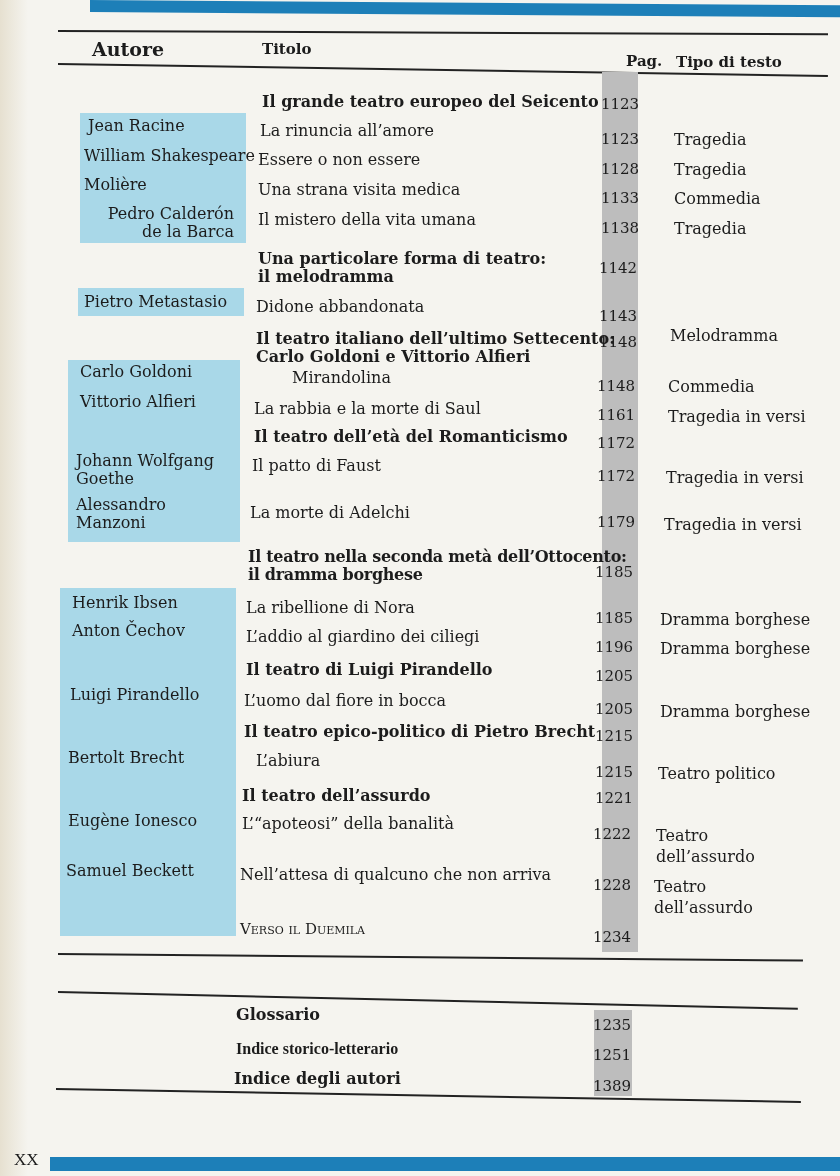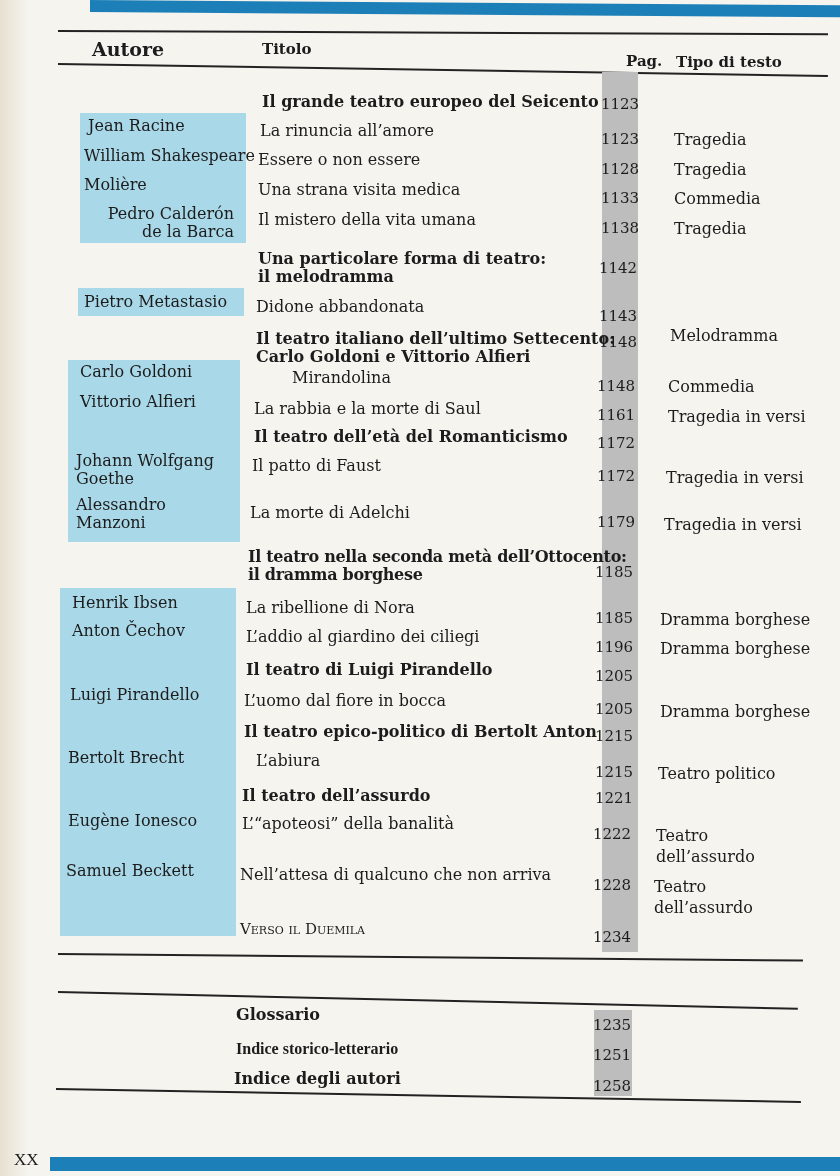--- a/index.html
+++ b/index.html
@@ -122,21 +122,21 @@
 <div class="tipo" style="left:660px;top:638px;">Dramma borghese</div>
 
 <div class="title bold" style="left:246px;top:661px;">Il teatro di Luigi Pirandello</div>
 <div class="pag" style="left:594px;top:667px;">1205</div>
 
 <div class="author" style="left:70px;top:686px;">Luigi Pirandello</div>
 <div class="title" style="left:244px;top:692px;">L’uomo dal fiore in bocca</div>
 <div class="pag" style="left:594px;top:700px;">1205</div>
 <div class="tipo" style="left:660px;top:701px;">Dramma borghese</div>
 
-<div class="title bold" style="left:244px;top:723px;">Il teatro epico-politico di Bertolt Anton</div>
+<div class="title bold" style="left:244px;top:723px;">Il teatro epico-politico di Pietro Brecht</div>
 <div class="pag" style="left:594px;top:727px;">1215</div>
 
 <div class="author" style="left:68px;top:749px;">Bertolt Brecht</div>
 <div class="title" style="left:256px;top:752px;">L’abiura</div>
 <div class="pag" style="left:594px;top:763px;">1215</div>
 <div class="tipo" style="left:658px;top:763px;">Teatro politico</div>
 
 <div class="title bold" style="left:242px;top:787px;">Il teatro dell’assurdo</div>
 <div class="pag" style="left:594px;top:789px;">1221</div>
 
@@ -154,17 +154,17 @@
 <div class="pag" style="left:592px;top:928px;">1234</div>
 
 <div class="rule" style="left:58px;top:953px;width:745px;transform:rotate(0.5deg);transform-origin:left;"></div>
 
 <div class="rule" style="left:58px;top:991px;width:740px;transform:rotate(1.3deg);transform-origin:left;"></div>
 <div class="title bold" style="left:236px;top:1006px;">Glossario</div>
 <div class="pag" style="left:592px;top:1016px;">1235</div>
 <div class="title bold" style="left:236px;top:1040px;font-family:Liberation Serif, serif;">Indice storico-letterario</div>
 <div class="pag" style="left:592px;top:1046px;">1251</div>
 <div class="title bold" style="left:234px;top:1070px;">Indice degli autori</div>
-<div class="pag" style="left:592px;top:1077px;">1258</div>
+<div class="pag" style="left:592px;top:1077px;">1389</div>
 <div class="rule" style="left:56px;top:1088px;width:745px;transform:rotate(1deg);transform-origin:left;"></div>
 
 <div class="page-number">XX</div>
 <div class="bottom-stripe"></div>
 
 </body></html>

